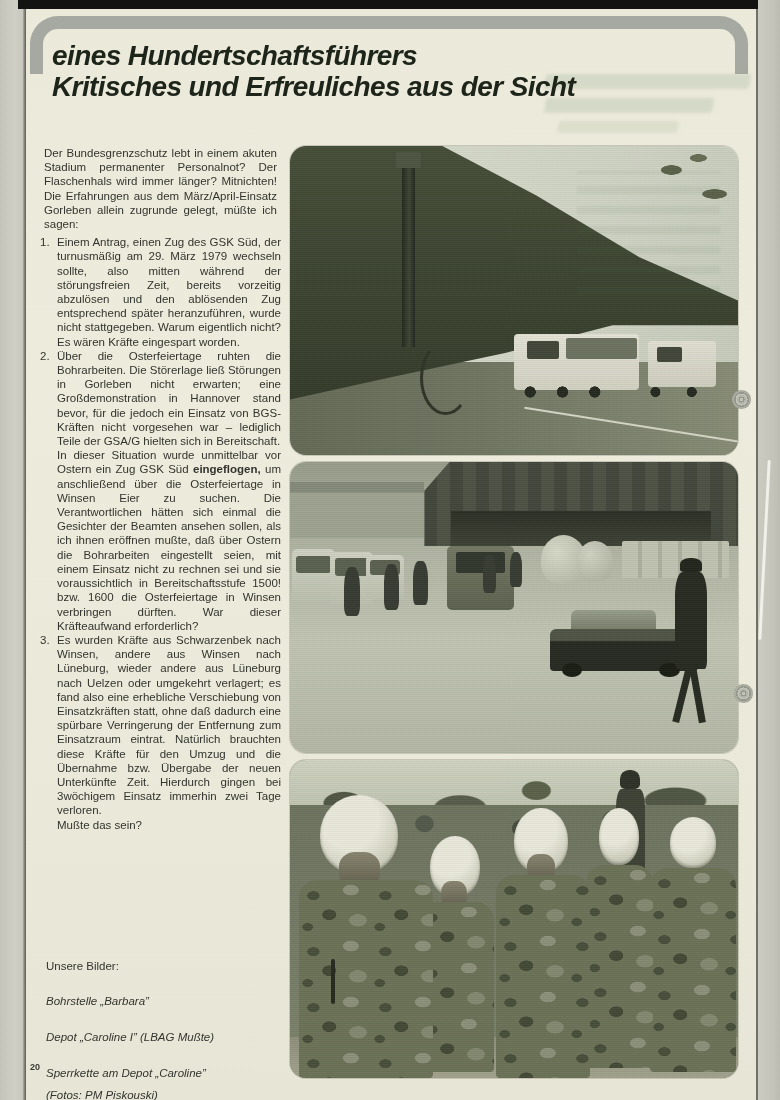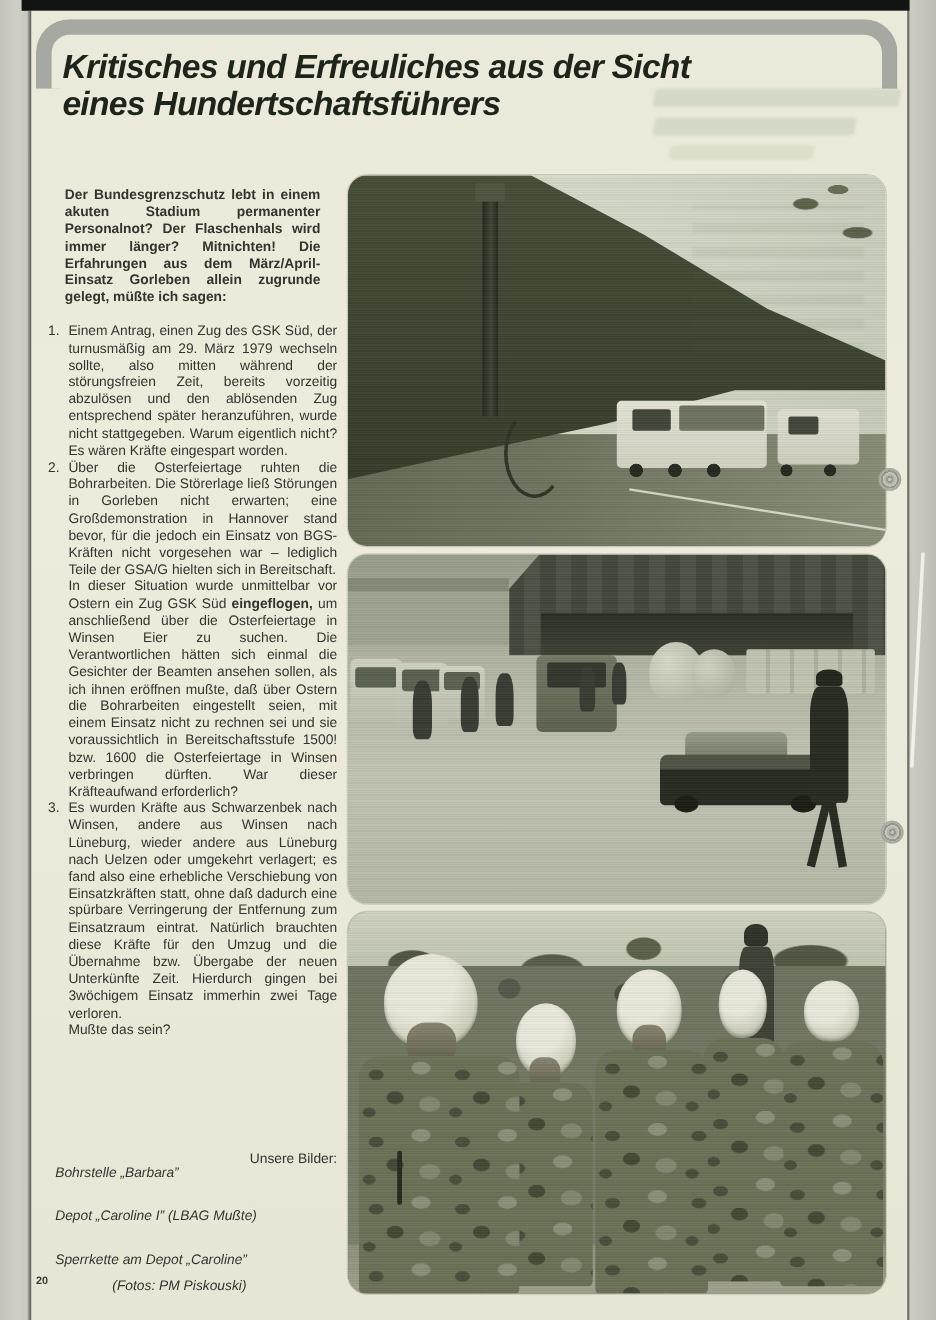--- a/index.html
+++ b/index.html
@@ -34,31 +34,31 @@
     background:
       repeating-radial-gradient(circle at 50% 50%, #c2c3b8 0 1.5px, #97988d 1.5px 3px, #b5b6ab 3px 4.5px);
     box-shadow:inset 0 0 2px rgba(60,60,55,.5);}
   .ph1{left:732px;top:390px;} .ph2{left:734px;top:684px;}
   
   .headline{position:absolute;left:52px;top:40px;width:660px;color:#1d2419;
     font-weight:bold;font-style:italic;font-size:28px;line-height:31px;letter-spacing:-0.6px;}
   
   .column{position:absolute;left:40px;top:142px;width:241px;
     font-size:11.5px;line-height:14.2px;color:#33342e;text-align:justify;}
-  .column p{margin:14px;font-weight:bold;}
+  .column p{margin:4px;}
   ol.article-list{list-style:none;margin:0;padding:0;}
   ol.article-list li{position:relative;padding-left:17px;}
   ol.article-list .num{position:absolute;left:0;top:0;}
   .para{margin:0;}
   .bold{font-weight:bold;}
   
   .captions-block{position:absolute;left:46px;top:960px;width:235px;font-size:11.5px;color:#33342e;}
-  .captions-header{text-align:right;}
+  .captions-header{margin-bottom:23px;}
   .caption-line{font-style:italic;margin-bottom:24px;}
-  .photo-credit{font-style:italic;text-align:center;padding-right:28px;margin-top:-14px;}
+  .photo-credit{font-style:italic;text-align:left;padding-right:28px;margin-top:-14px;text-decoration:underline;}
   .page-number{position:absolute;left:30px;top:1062px;font-size:9px;font-weight:bold;color:#3a3a34;}
   
   .photo{position:absolute;left:290px;width:448px;border-radius:16px;overflow:hidden;
     box-shadow:0 0 0 1px rgba(90,95,80,.25);}
   .photo *{position:absolute;}
   .grain{inset:0;border-radius:inherit;pointer-events:none;
     background:
       repeating-linear-gradient(0deg, rgba(35,40,30,.05) 0 1px, rgba(240,240,228,.04) 1px 2px),
       linear-gradient(rgba(95,105,80,.06), rgba(95,105,80,.06));}
   
@@ -188,22 +188,22 @@
 <div class="scan-margin-left"></div>
 <div class="scan-top-strip"></div>
 <div class="paper"></div>
 <div class="page-edge-left"></div>
 <div class="top-band"></div>
 <div class="ghost-bar gb1"></div>
 <div class="ghost-bar gb2"></div>
 <div class="ghost-bar gb3"></div>
 
 <div class="headline">
+  <div>eines Hundertschaftsführers</div>
   <div>Kritisches und Erfreuliches aus der Sicht</div>
-  <div>eines Hundertschaftsführers</div>
 </div>
 
 <div class="column">
   <p>Der Bundesgrenzschutz lebt in einem akuten Stadium permanenter Personalnot? Der Flaschenhals wird immer länger? Mitnichten! Die Erfahrungen aus dem März/April-Einsatz Gorleben allein zugrunde gelegt, müßte ich sagen:</p>
   <ol class="article-list">
       <li>
         <span class="num">1.</span>
         <div class="para"><span>Einem Antrag, einen Zug des GSK Süd, der turnusmäßig am 29. März 1979 wechseln sollte, also mitten während der störungsfreien Zeit, bereits vorzeitig abzulösen und den ablösenden Zug entsprechend später heranzuführen, wurde nicht stattgegeben. Warum eigentlich nicht? Es wären Kräfte eingespart worden.</span></div>
       </li>
       <li>

